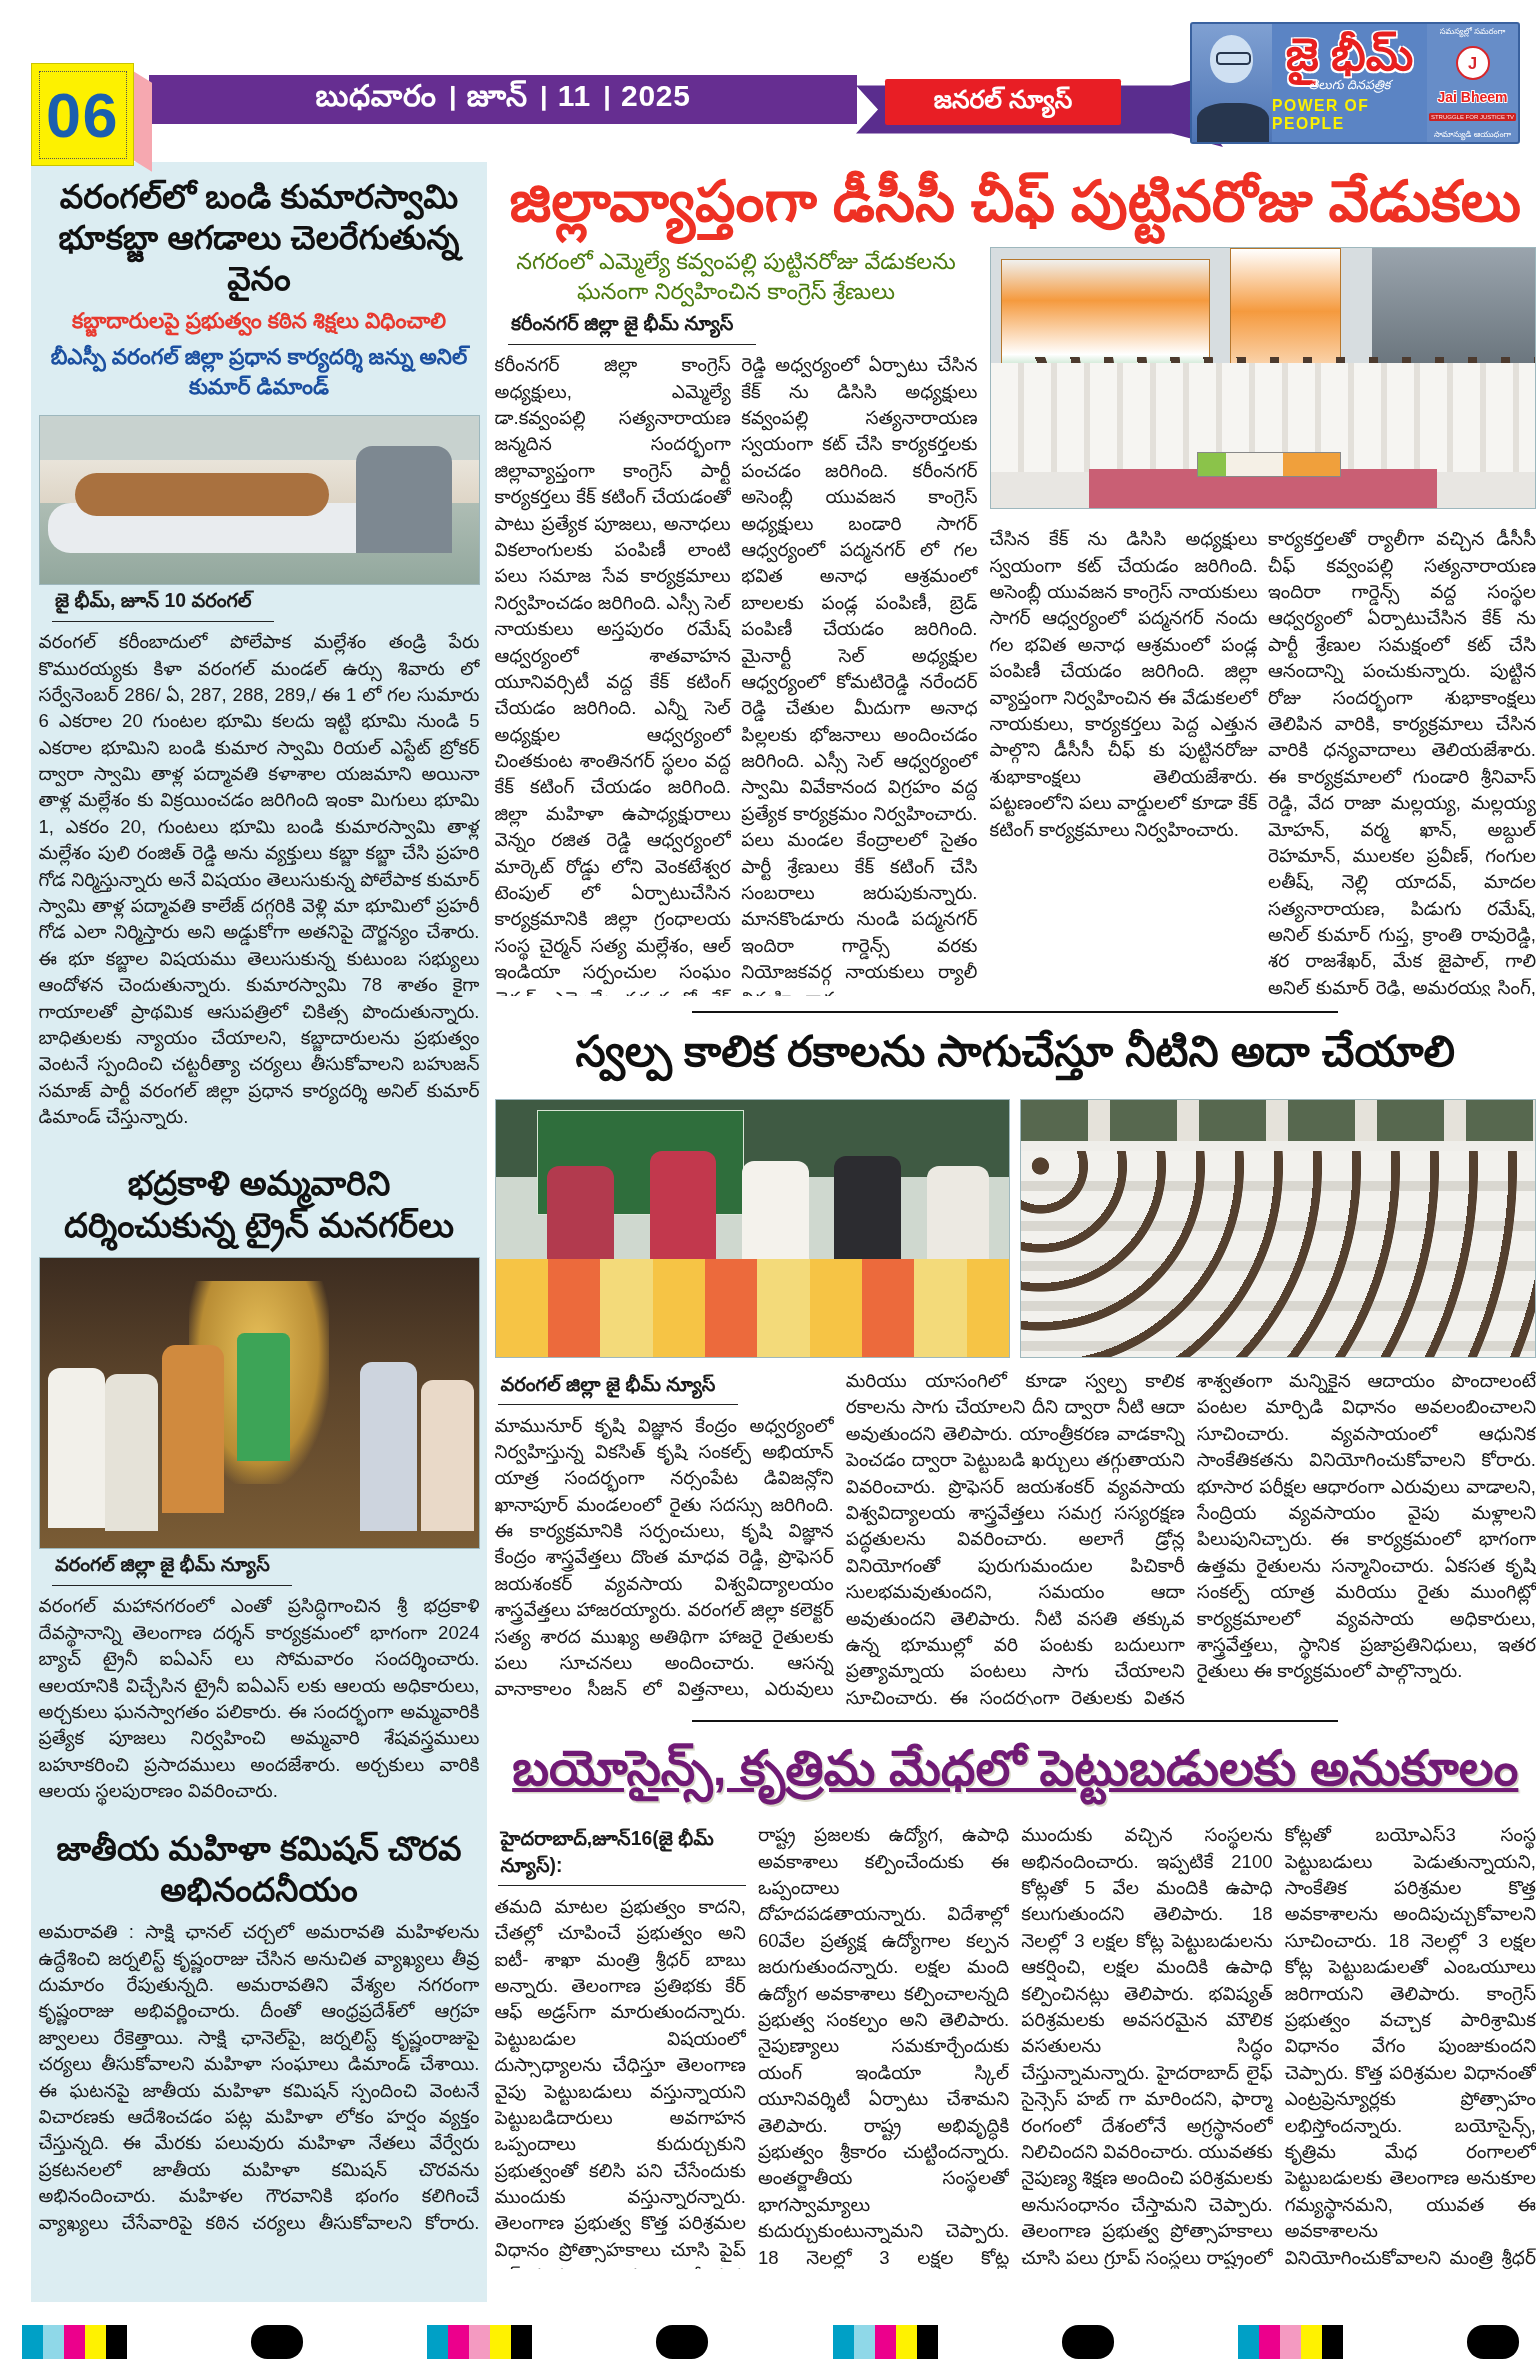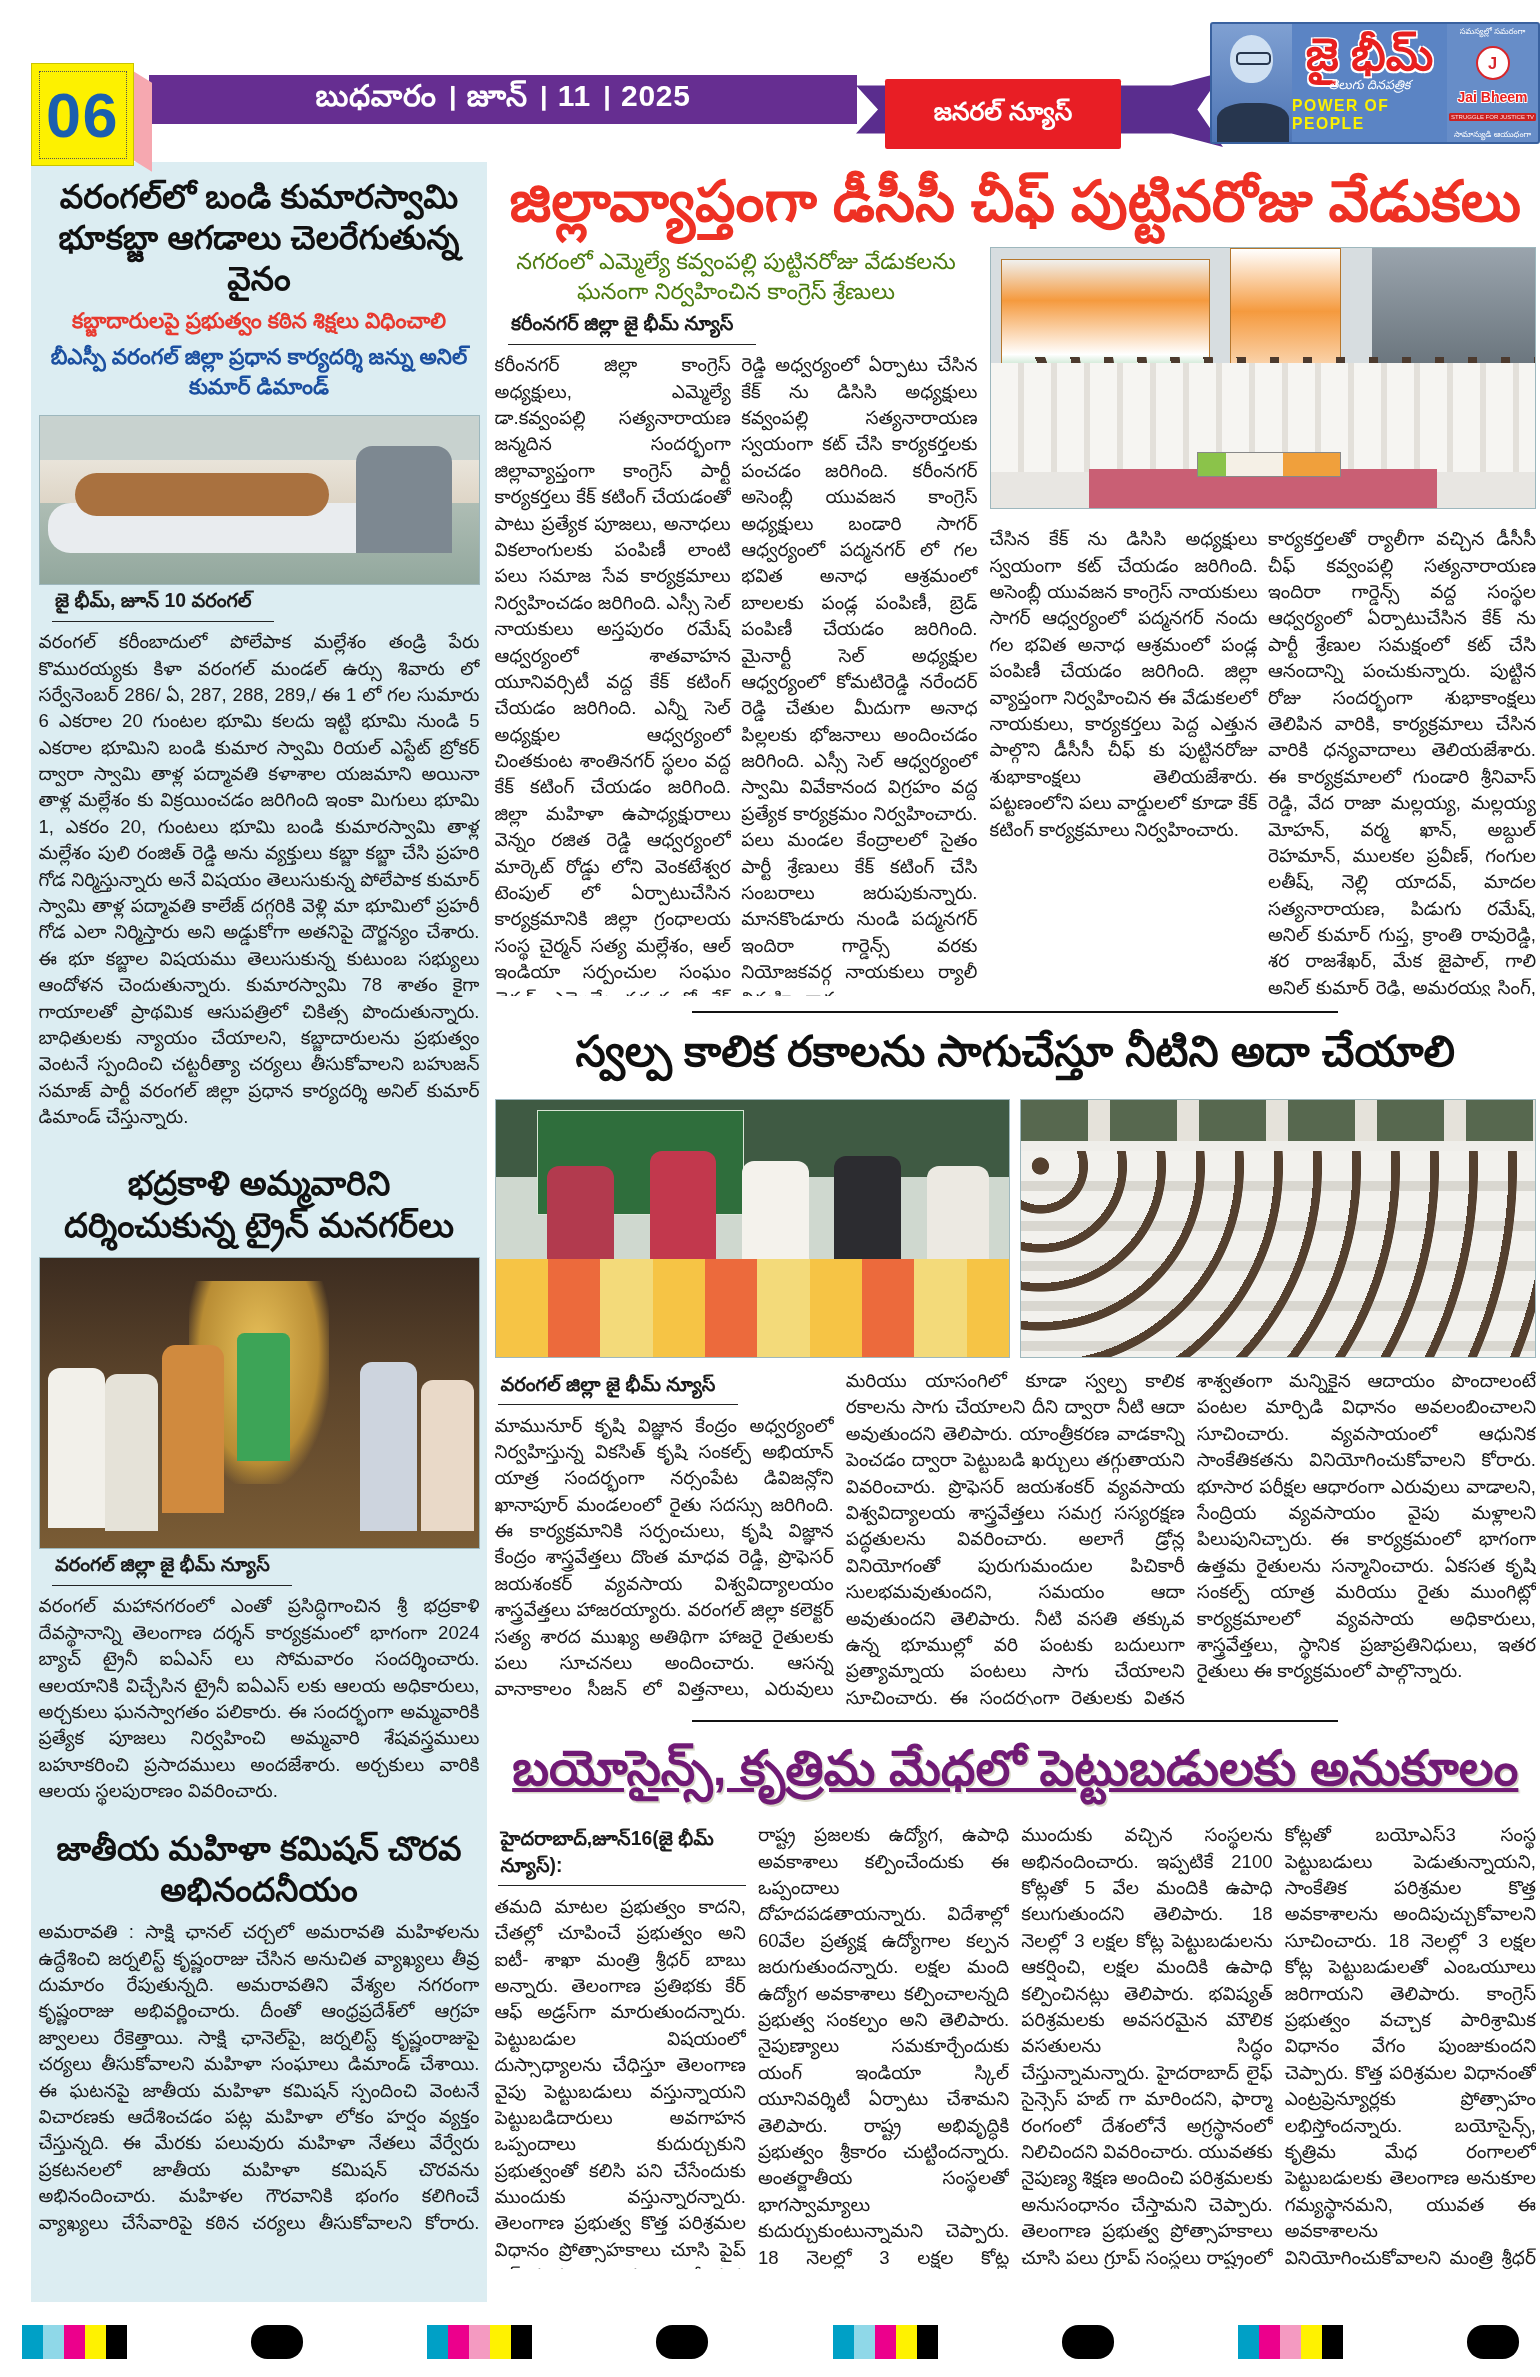--- a/index.html
+++ b/index.html
@@ -11,24 +11,24 @@
        border:0.7px solid #c9c400;z-index:5;display:flex;align-items:center;justify-content:center;}
   .pagenum-box .inner{width:86px;height:86px;border:0.7px dotted #555;display:flex;align-items:center;justify-content:center;}
   .pagenum{font-size:63px;font-weight:bold;color:#1b5fae;letter-spacing:1.5px;}
   .pagenum-shadow{position:absolute;left:133px;top:71px;width:19.4px;height:101px;background:#f6a8b0;z-index:4;
        clip-path:polygon(0 0,100% 12%,100% 100%,0 88%);}
   .datebar{position:absolute;left:149px;top:75px;width:708px;height:49px;background:#662e91;z-index:3;
        display:flex;align-items:center;justify-content:center;}
   .datebar .date{color:#ffffff;font-size:30px;font-weight:bold;letter-spacing:0.7px;}
   .ribbon{position:absolute;left:856px;top:72px;width:367px;height:75px;background:#5a2d8e;z-index:2;
        clip-path:polygon(0 18%,86% 18%,100% 0,93% 50%,100% 100%,86% 82%,0 82%,6% 50%);}
-  .section-box{position:absolute;left:885px;top:79px;width:236px;height:70px;background:#e81e25;z-index:6;
+  .section-box{position:absolute;left:885px;top:79px;width:236px;height:46px;background:#e81e25;z-index:6;
        display:flex;align-items:center;justify-content:center;border-radius:2.2px;}
   .section-box span{color:#ffffff;font-size:25px;font-weight:bold;}
-  .masthead{position:absolute;right:1px;top:22.4px;width:326px;height:118px;background:#5b84c4;
+  .masthead{position:absolute;right:21px;top:22.4px;width:326px;height:118px;background:#5b84c4;
        border:2.2px solid #39619f;border-radius:3px;z-index:6;display:flex;overflow:hidden;}
   .mh-portrait{width:80px;height:100%;position:relative;background:linear-gradient(180deg,#7fa0d2 0%,#4d74b4 100%);}
   .mh-portrait .head{position:absolute;left:18px;top:10.4px;width:43px;height:48px;border-radius:50% 50% 46% 46%;
        background:#cfe0f2;}
   .mh-portrait .glasses{position:absolute;left:24px;top:28px;width:31px;height:9px;border:2.2px solid #27364e;
        border-radius:4.5px;background:transparent;}
   .mh-portrait .body{position:absolute;left:4.5px;bottom:0;width:72px;height:39px;border-radius:40% 40% 0 0;background:#27364e;}
   .mh-center{flex:1;display:flex;flex-direction:column;align-items:center;justify-content:center;padding:1.5px 0;}
   .mh-title{font-size:45px;font-weight:bold;color:#e8201f;line-height:0.95;
        text-shadow:-1.5px -1.5px 0 #fff,1.5px -1.5px 0 #fff,-1.5px 1.5px 0 #fff,1.5px 1.5px 0 #fff;}

